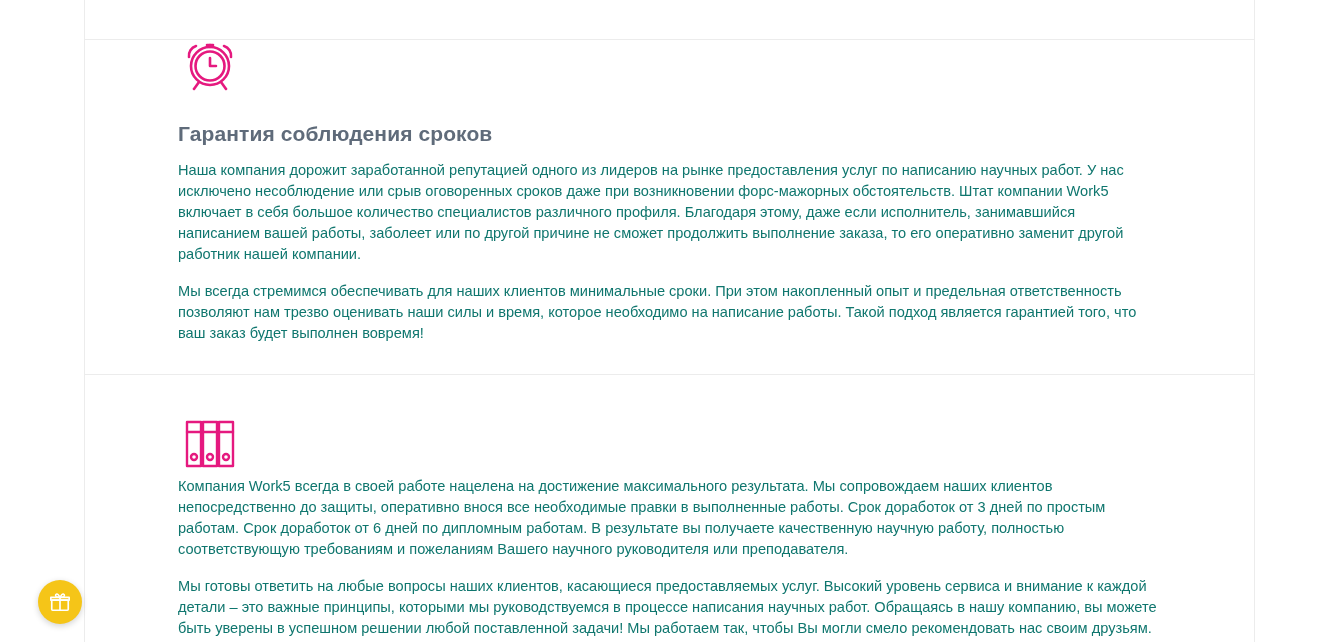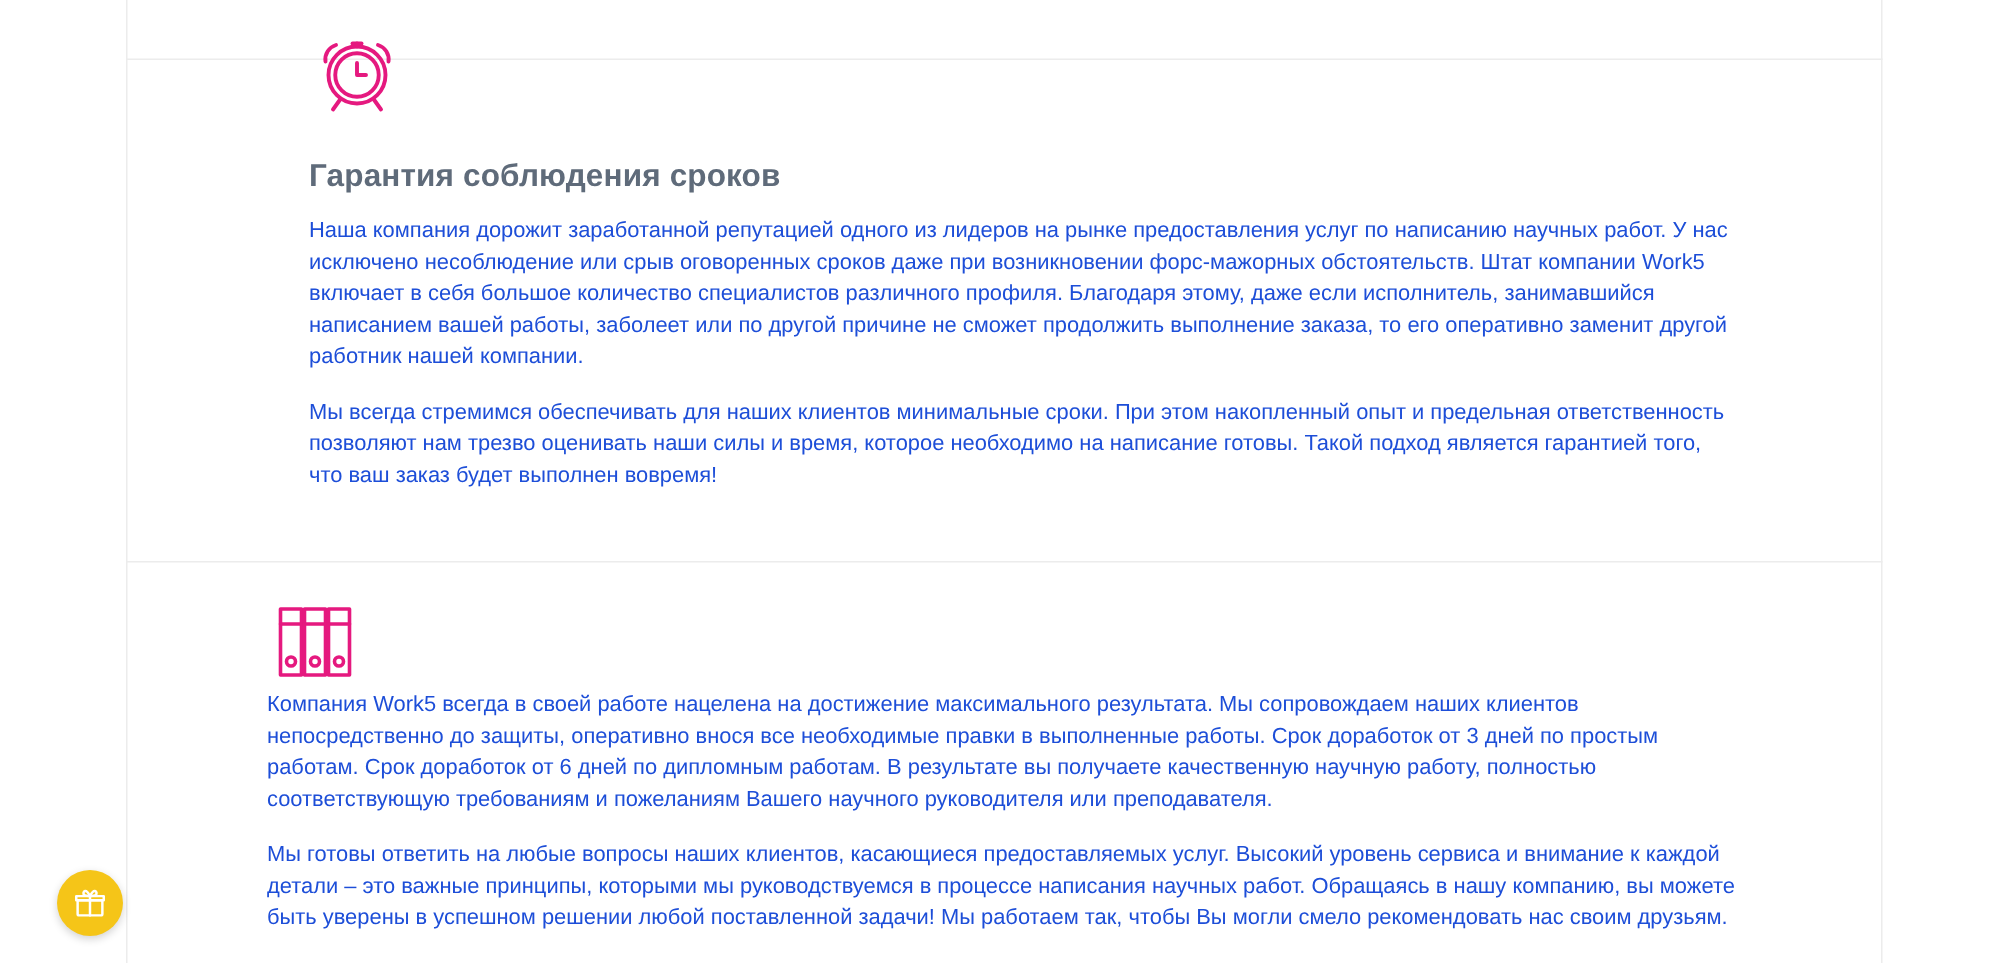--- a/index.html
+++ b/index.html
@@ -46,41 +46,41 @@
   .content {
     position: absolute;
     left: 178px;
     top: 0;
     width: 980px;
   }
 
   .block {
     position: relative;
   }
-  .block.first { padding-top: 14px; margin-left: 28px; }
+  .block.first { padding-top: 30px; }
   .block.second { padding-top: 68px; }
 
   .icon-wrap {
     width: 64px;
     height: 64px;
     display: block;
   }
 
   h2.section-title {
     font-size: 21px;
     font-weight: bold;
     color: #5f6b7a;
     margin: 28px 0 14px 0;
     letter-spacing: 0.1px;
   }
 
   p.para {
     font-size: 14.6px;
     line-height: 21px;
-    color: #1d4ed8;
+    color: #0f766e;
     margin: 0 0 16px 0;
     max-width: 980px;
   }
   p.para:last-child { margin-bottom: 0; }
 
   
   .gift-button {
     position: absolute;
     left: 38px;
     bottom: 18px;
@@ -119,21 +119,21 @@
           <path d="M18 16 A10 10 0 0 0 11 27"></path>
           <path d="M46 16 A10 10 0 0 1 53 27"></path>
           <path d="M21 52 L16 59"></path>
           <path d="M43 52 L48 59"></path>
           <path d="M29 15 H35"></path>
           <path d="M32 15 V17"></path>
         </svg>
       </span>
       <h2 class="section-title">Гарантия соблюдения сроков</h2>
       <p class="para">Наша компания дорожит заработанной репутацией одного из лидеров на рынке предоставления услуг по написанию научных работ. У нас исключено несоблюдение или срыв оговоренных сроков даже при возникновении форс-мажорных обстоятельств. Штат компании Work5 включает в себя большое количество специалистов различного профиля. Благодаря этому, даже если исполнитель, занимавшийся написанием вашей работы, заболеет или по другой причине не сможет продолжить выполнение заказа, то его оперативно заменит другой работник нашей компании.</p>
-      <p class="para">Мы всегда стремимся обеспечивать для наших клиентов минимальные сроки. При этом накопленный опыт и предельная ответственность позволяют нам трезво оценивать наши силы и время, которое необходимо на написание готовы. Такой подход является гарантией того, что ваш заказ будет выполнен вовремя!</p>
+      <p class="para">Мы всегда стремимся обеспечивать для наших клиентов минимальные сроки. При этом накопленный опыт и предельная ответственность позволяют нам трезво оценивать наши силы и время, которое необходимо на написание работы. Такой подход является гарантией того, что ваш заказ будет выполнен вовремя!</p>
     </section>
 
     <section class="block second">
       <span class="icon-wrap">
         <svg width="64" height="64" viewBox="0 0 64 64" fill="none" stroke="#e5197f" stroke-width="2.4" stroke-linecap="round" stroke-linejoin="round">
           <rect x="9" y="10" width="14" height="44"></rect>
           <rect x="25" y="10" width="14" height="44"></rect>
           <rect x="41" y="10" width="14" height="44"></rect>
           <path d="M9 20 H23"></path>
           <path d="M25 20 H39"></path>

